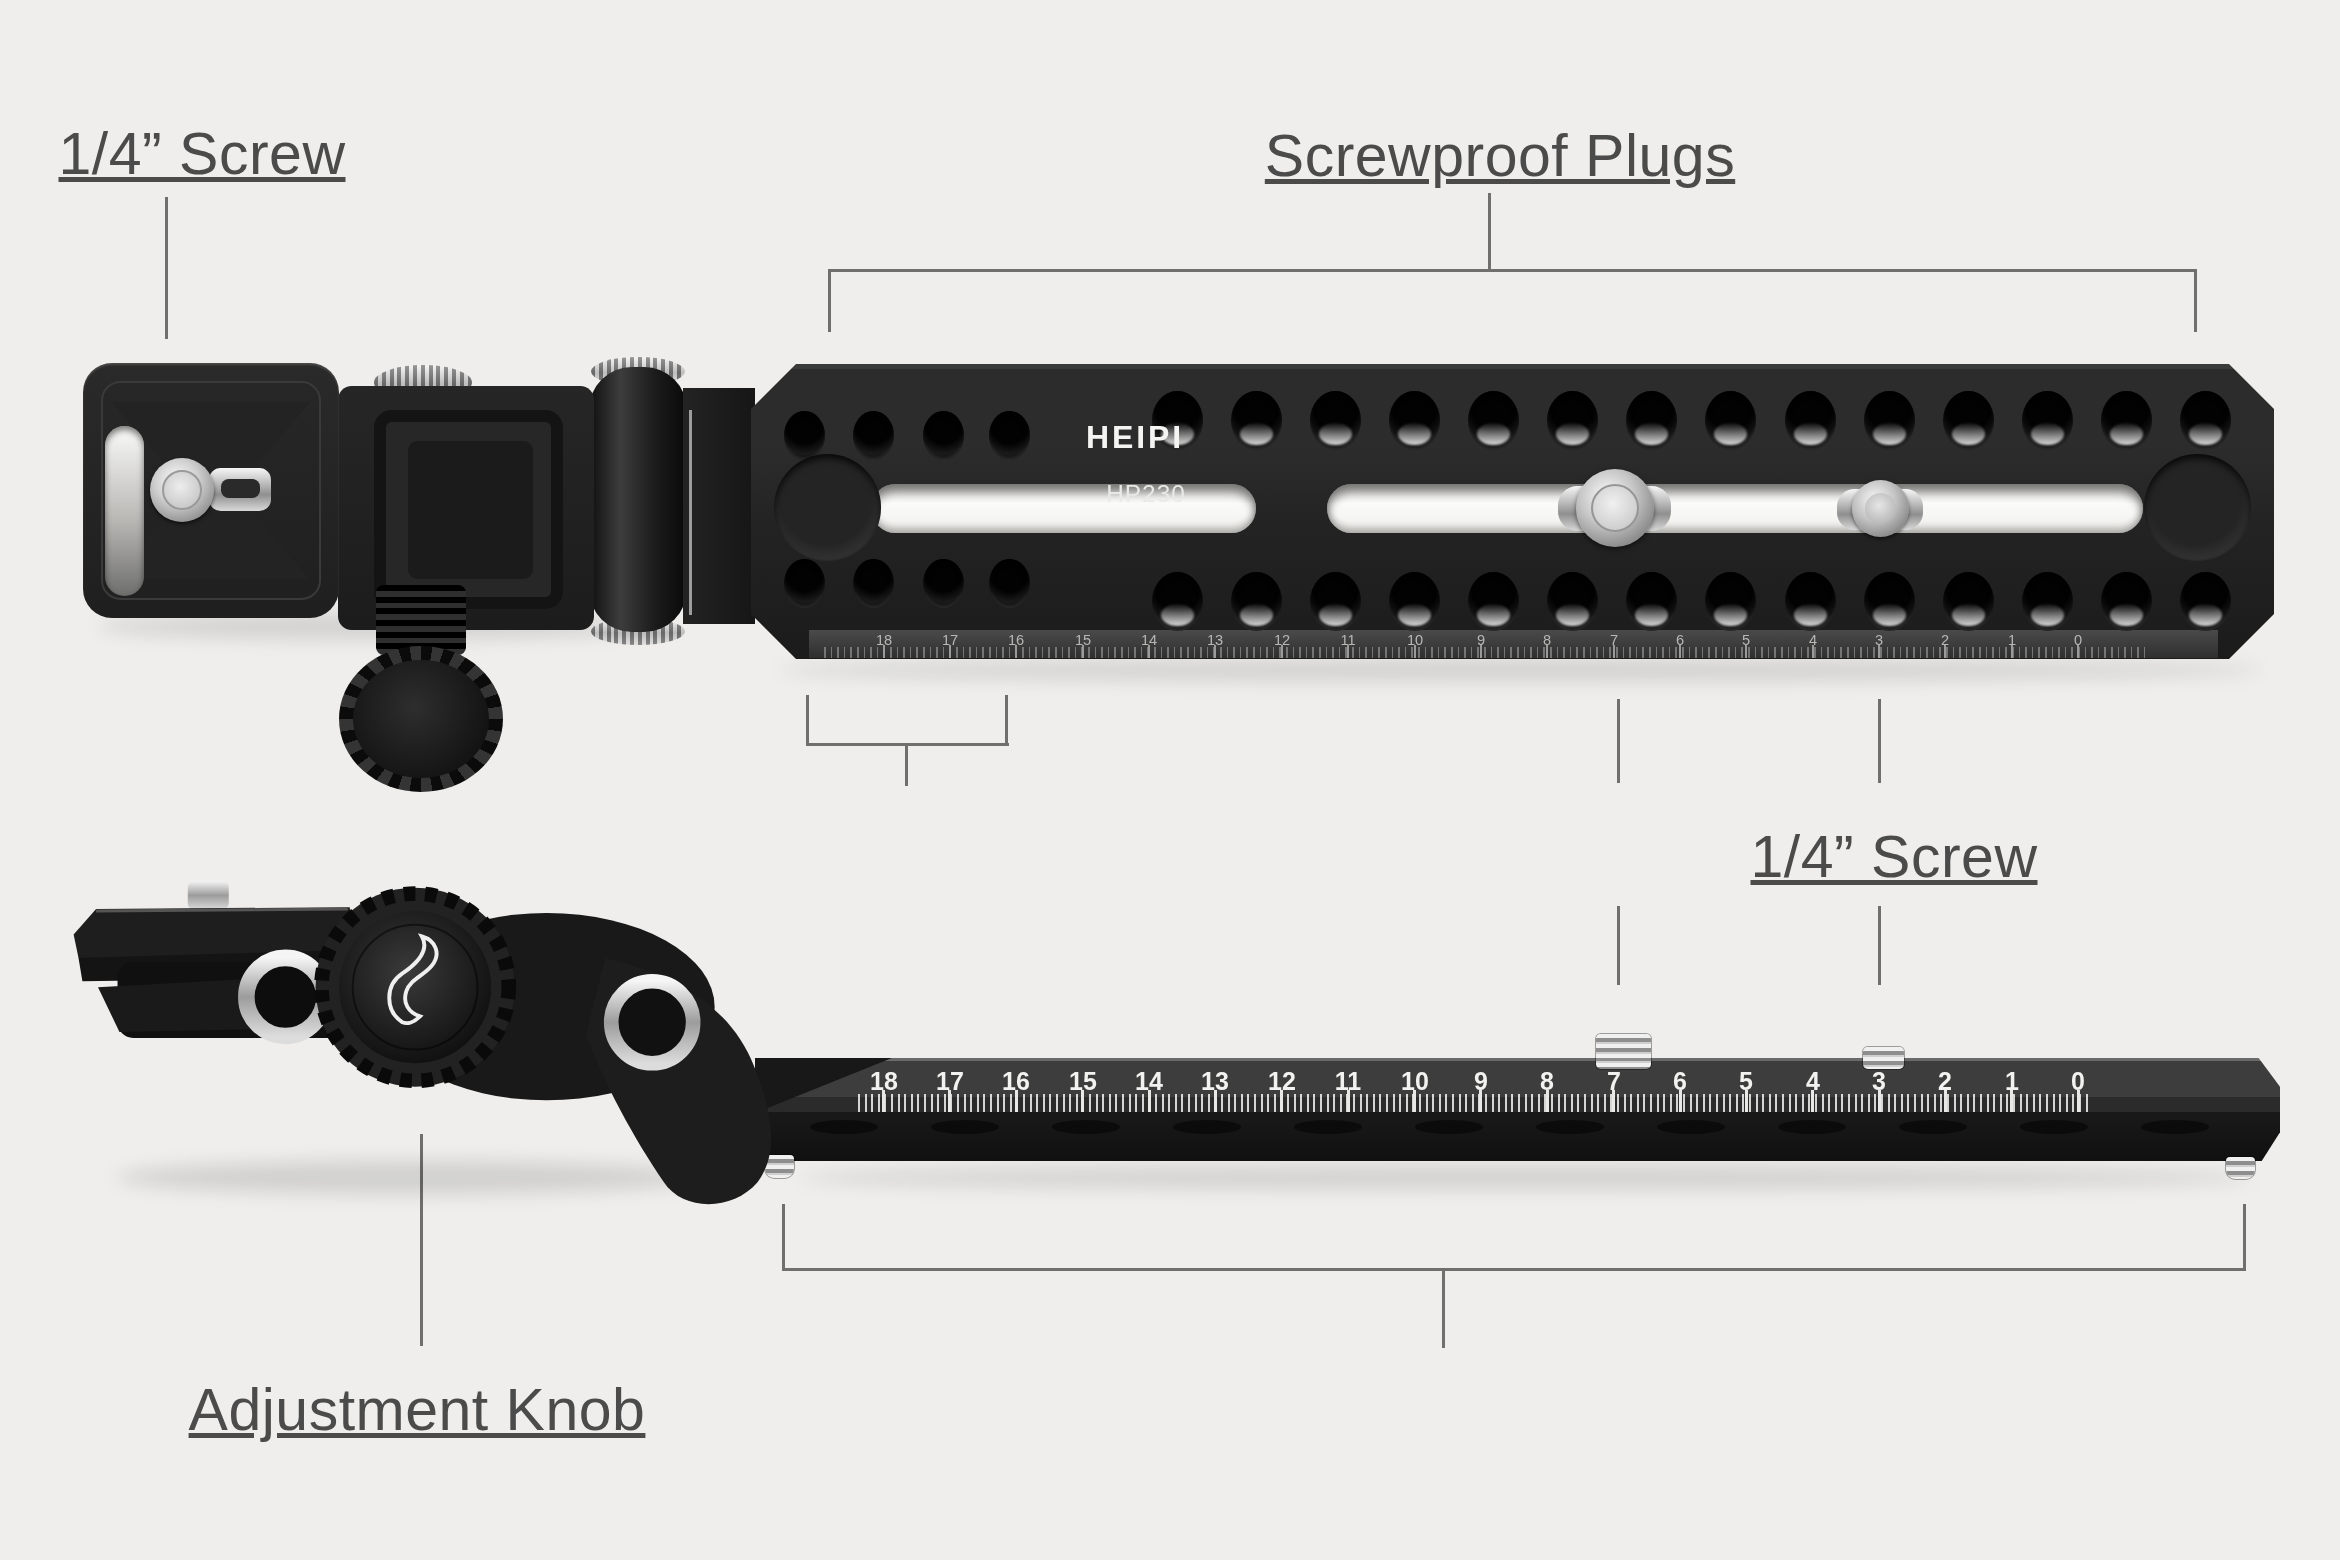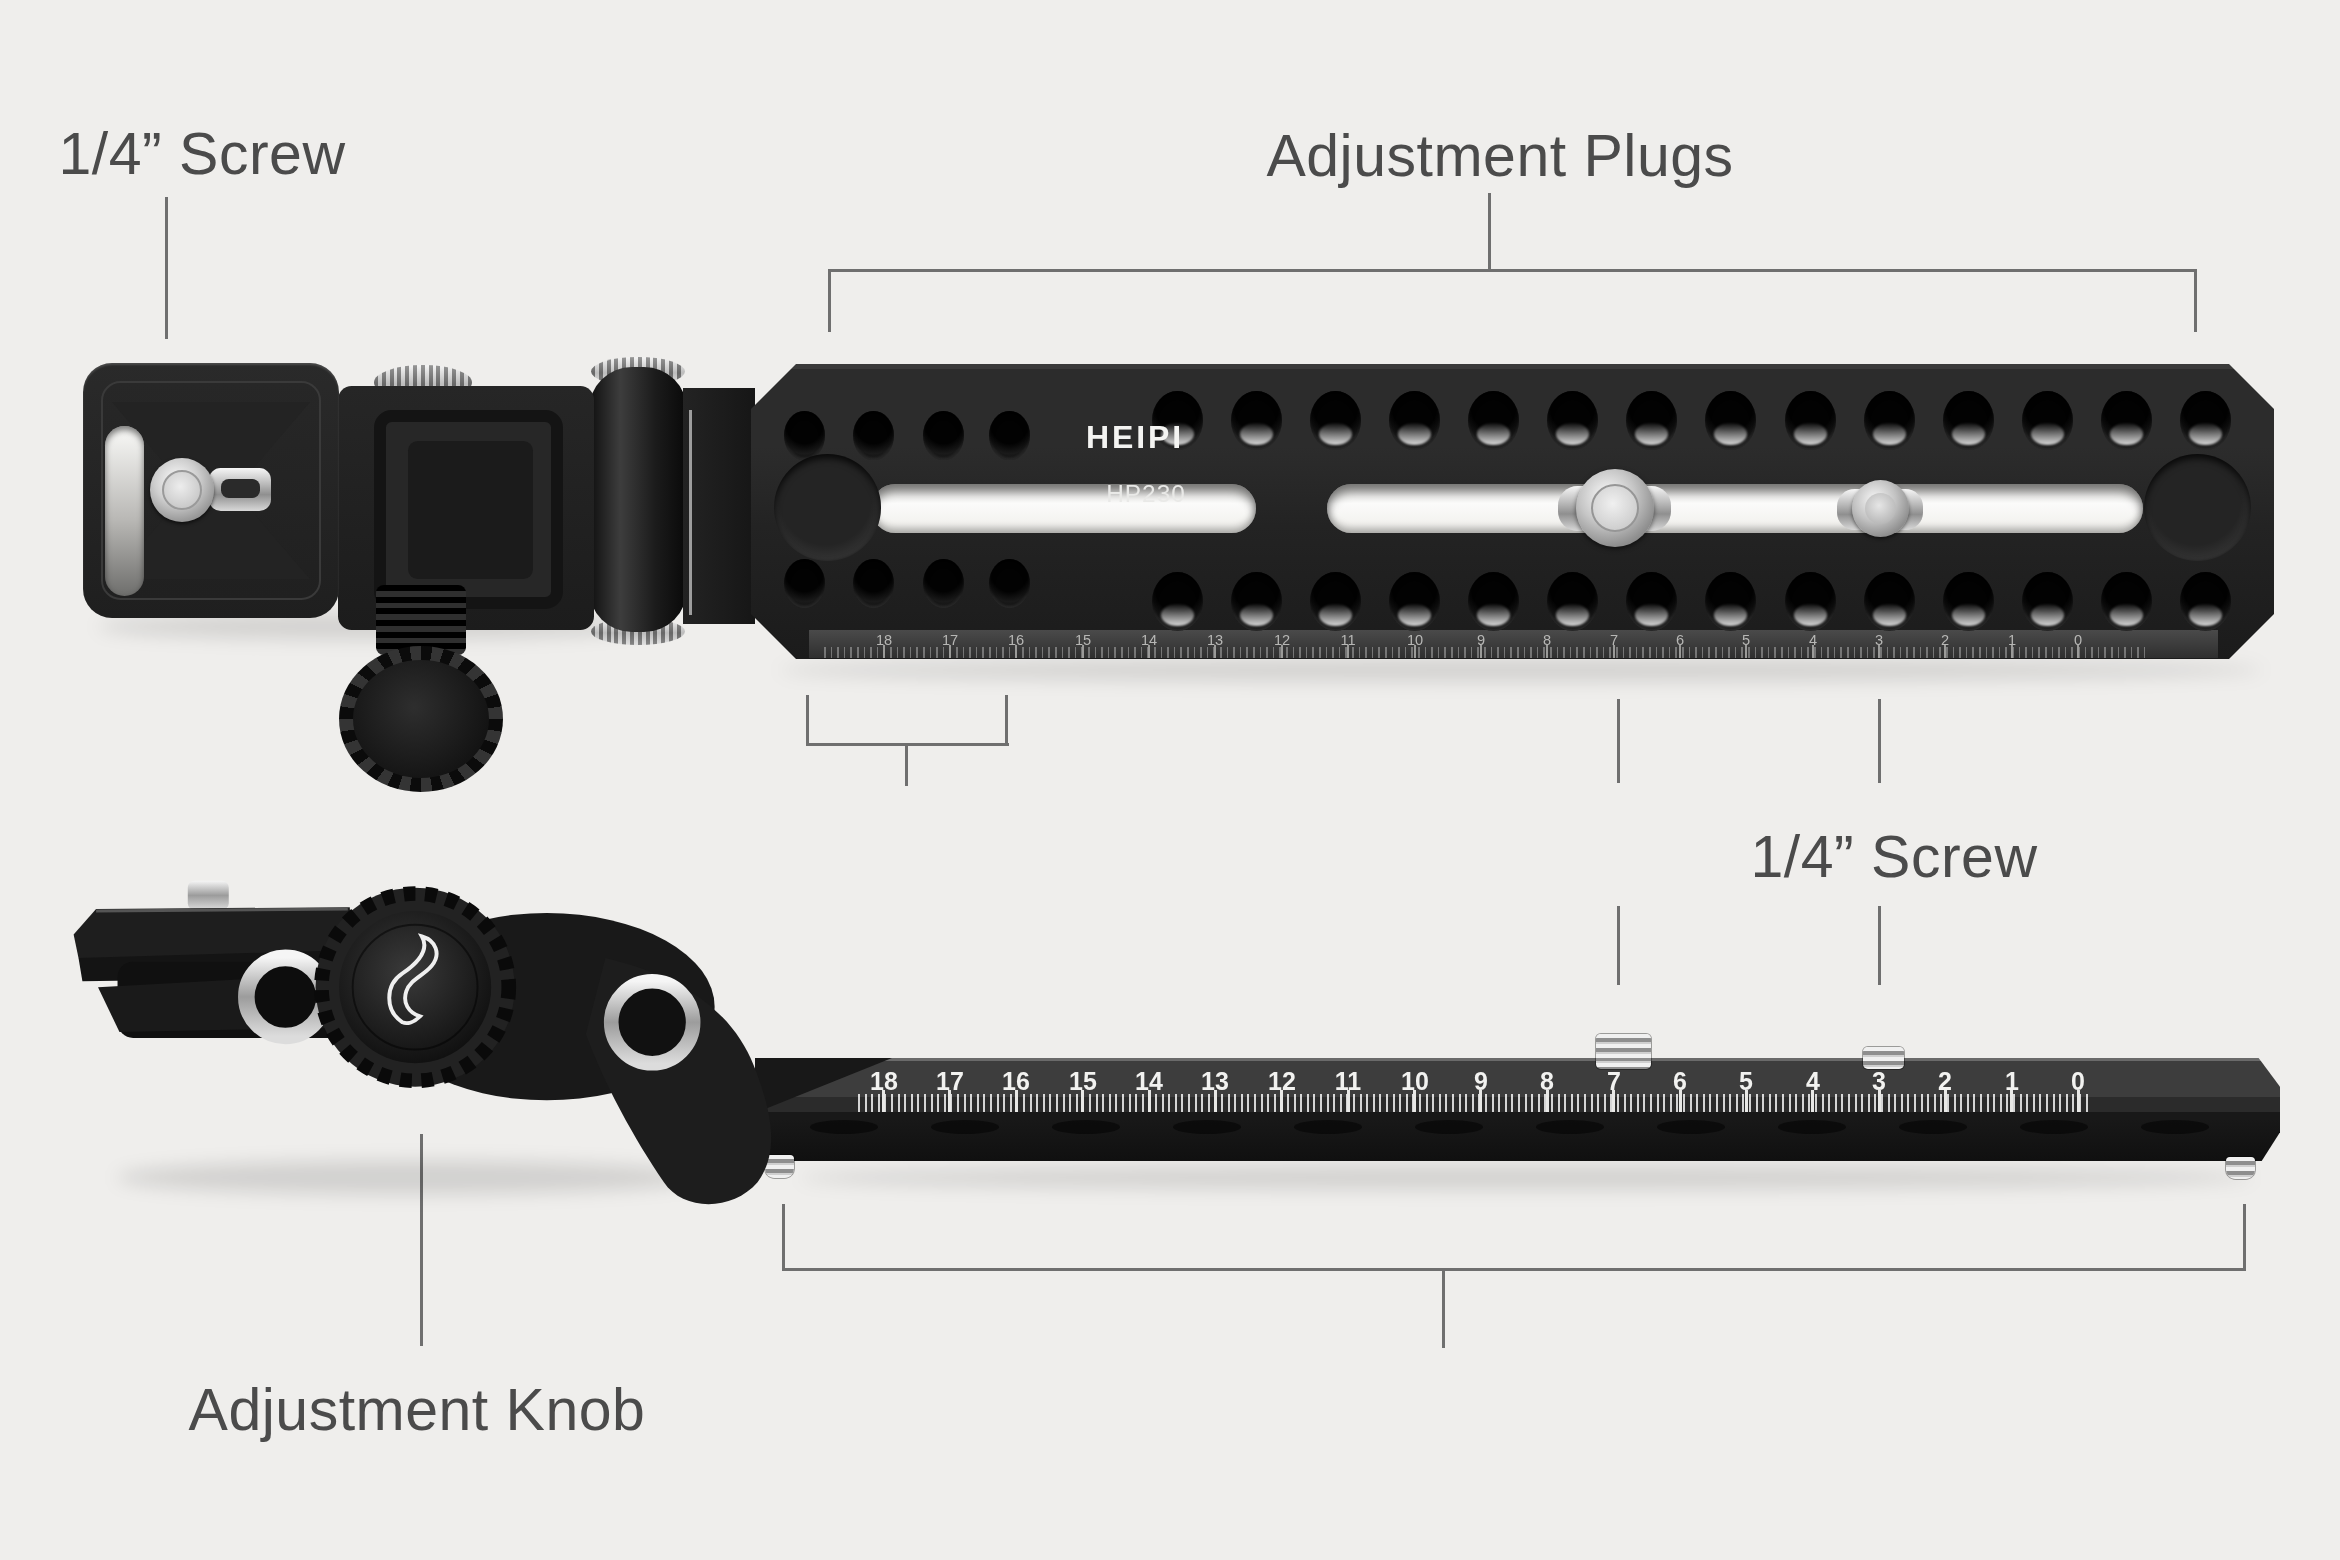--- a/index.html
+++ b/index.html
@@ -1,20 +1,20 @@
 <!DOCTYPE html>
 <html><head>
 <meta charset="utf-8">
 <style>
   html,body{margin:0;padding:0;background:#efeeec;}
   .canvas{position:relative;width:2341px;height:1560px;overflow:hidden;
           font-family:"Liberation Sans",sans-serif;background:#efeeec;}
   
   .lbl{position:absolute;transform:translate(-50%,-50%);font-size:59px;color:#4b4b4b;
-       letter-spacing:0.5px;white-space:nowrap;}
+       letter-spacing:0.5px;white-space:nowrap;text-decoration:underline;}
   .cl{position:absolute;width:2.9px;background:#6f6f6f;}
   .clh{position:absolute;height:2.9px;background:#6f6f6f;}
   
   .abs{position:absolute;}
   .metal{background:linear-gradient(180deg,#f6f6f6,#b9b9b9 38%,#8f8f8f 62%,#d9d9d9);}
   .metal-knurl{background:repeating-linear-gradient(90deg,rgba(0,0,0,.38) 0 3.9px,rgba(255,255,255,.25) 3.9px 7.8px),
                linear-gradient(180deg,#f2f2f2,#a7a7a7 55%,#d6d6d6);}
   .hole{position:absolute;border-radius:50%;
         background:radial-gradient(circle at 50% 30%,#020202 45%,#1a1a1a 70%,#0a0a0a 100%);
         box-shadow:inset 0 2.9px 4.9px rgba(0,0,0,.9), inset 0 -2px 2.9px rgba(255,255,255,.12);}
@@ -35,21 +35,21 @@
   .thread{background:repeating-linear-gradient(180deg,#f0f0f0 0 3.9px,#8e8e8e 3.9px 7.8px,#cfcfcf 7.8px 9.8px);
           border-radius:4.9px;box-shadow:0 0 0 1px rgba(0,0,0,.35);}
   .shadow{position:absolute;border-radius:50%;background:rgba(0,0,0,.12);filter:blur(8.8px);}
 </style>
 </head>
 <body>
 
 <div class="canvas">
 
   <div class="lbl" style="left:202px;top:154px;">1/4” Screw</div>
-  <div class="lbl" style="left:1500px;top:156px;">Adjustment Plugs</div>
+  <div class="lbl" style="left:1500px;top:156px;">Screwproof Plugs</div>
   <div class="lbl" style="left:1894px;top:857px;">1/4” Screw</div>
   <div class="lbl" style="left:417px;top:1410px;">Adjustment Knob</div>
 
   <div class="cl" style="left:165px;top:197px;height:142px;"></div>
 
   <div class="cl" style="left:1488px;top:193px;height:76px;"></div>
   <div class="clh" style="left:828px;top:269px;width:1369px;"></div>
   <div class="cl" style="left:828px;top:269px;height:63px;"></div>
   <div class="cl" style="left:2194px;top:269px;height:63px;"></div>
 

